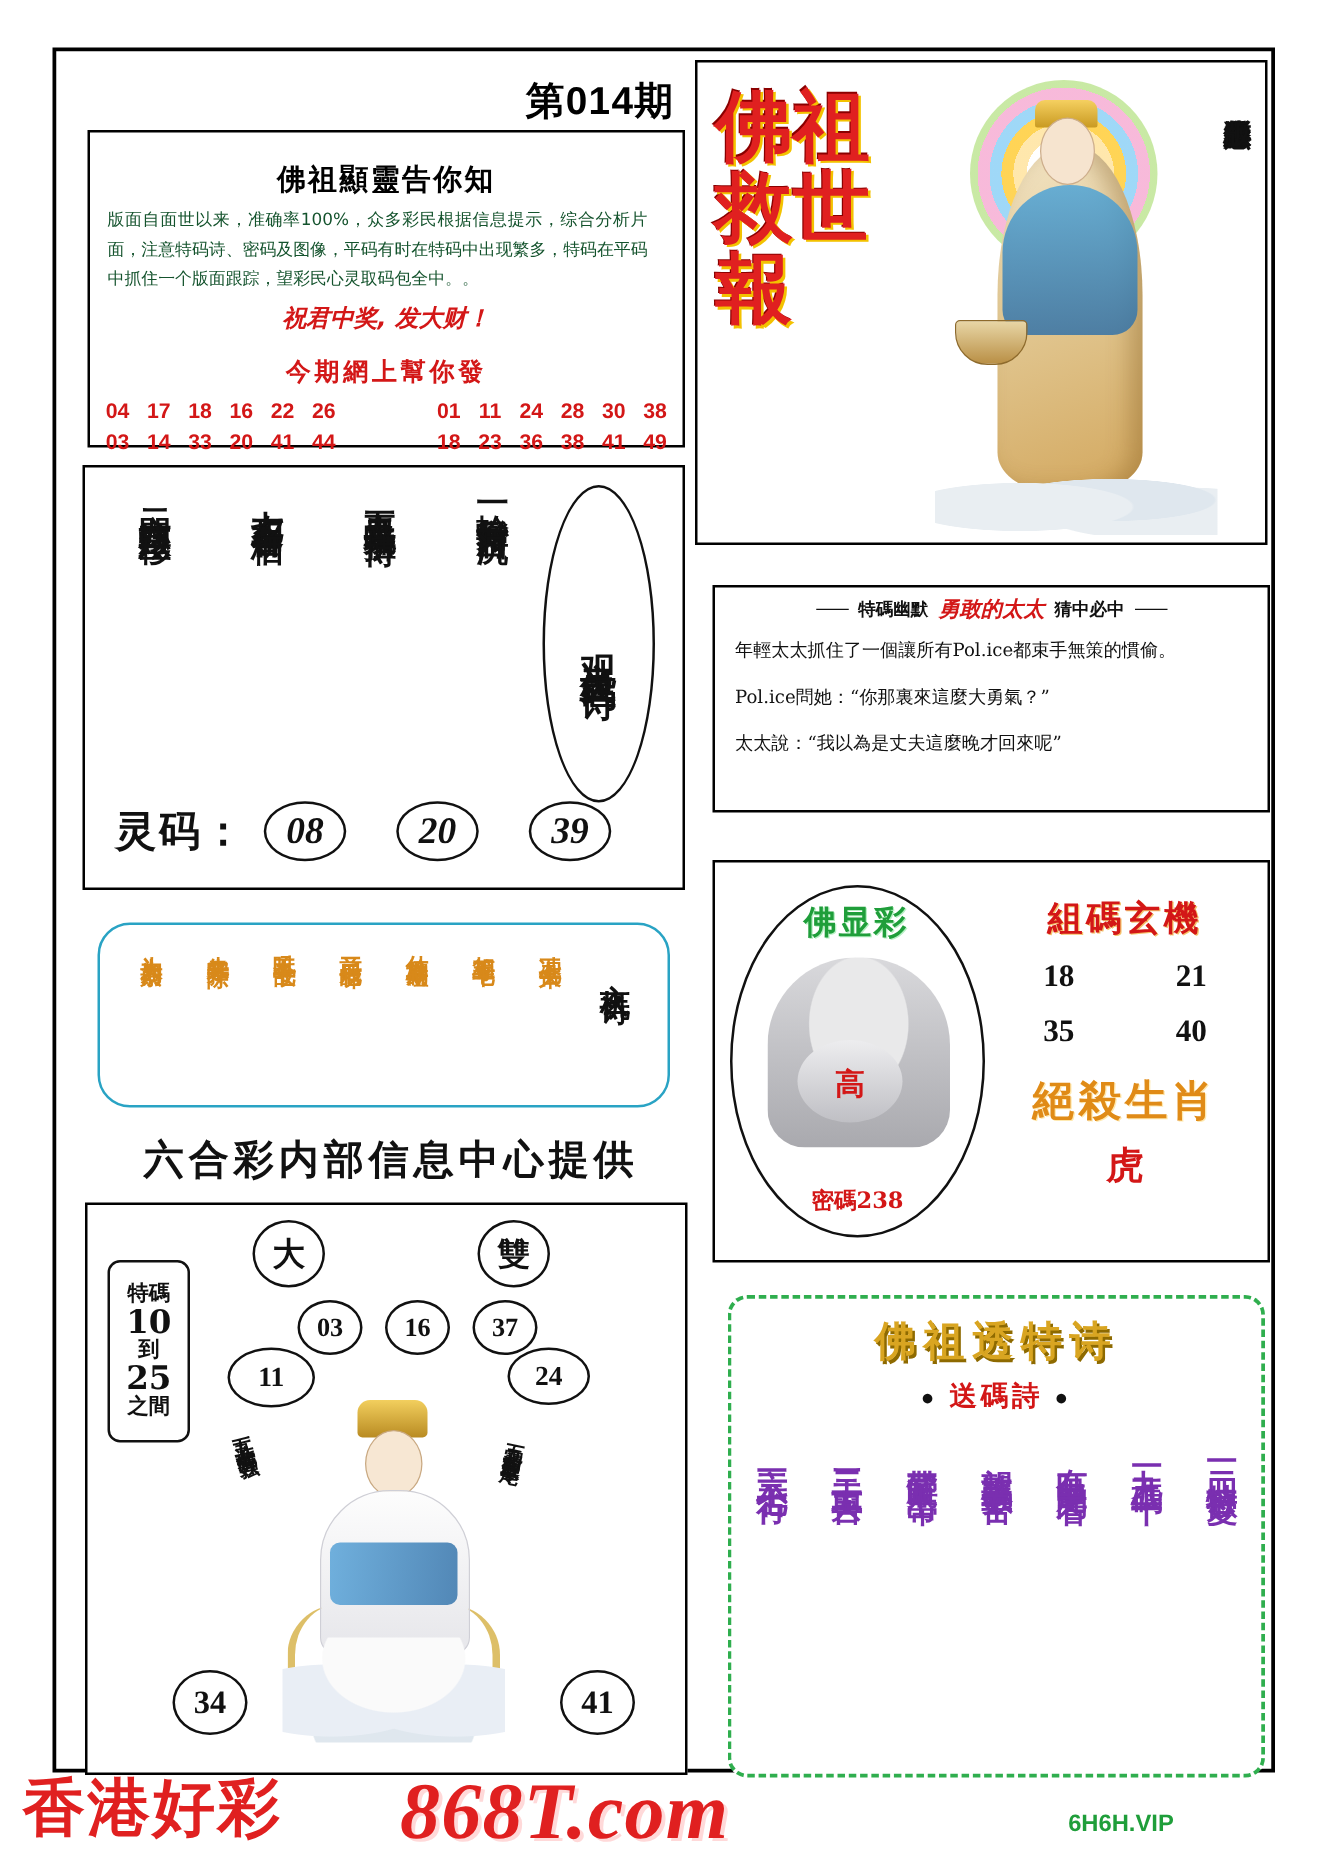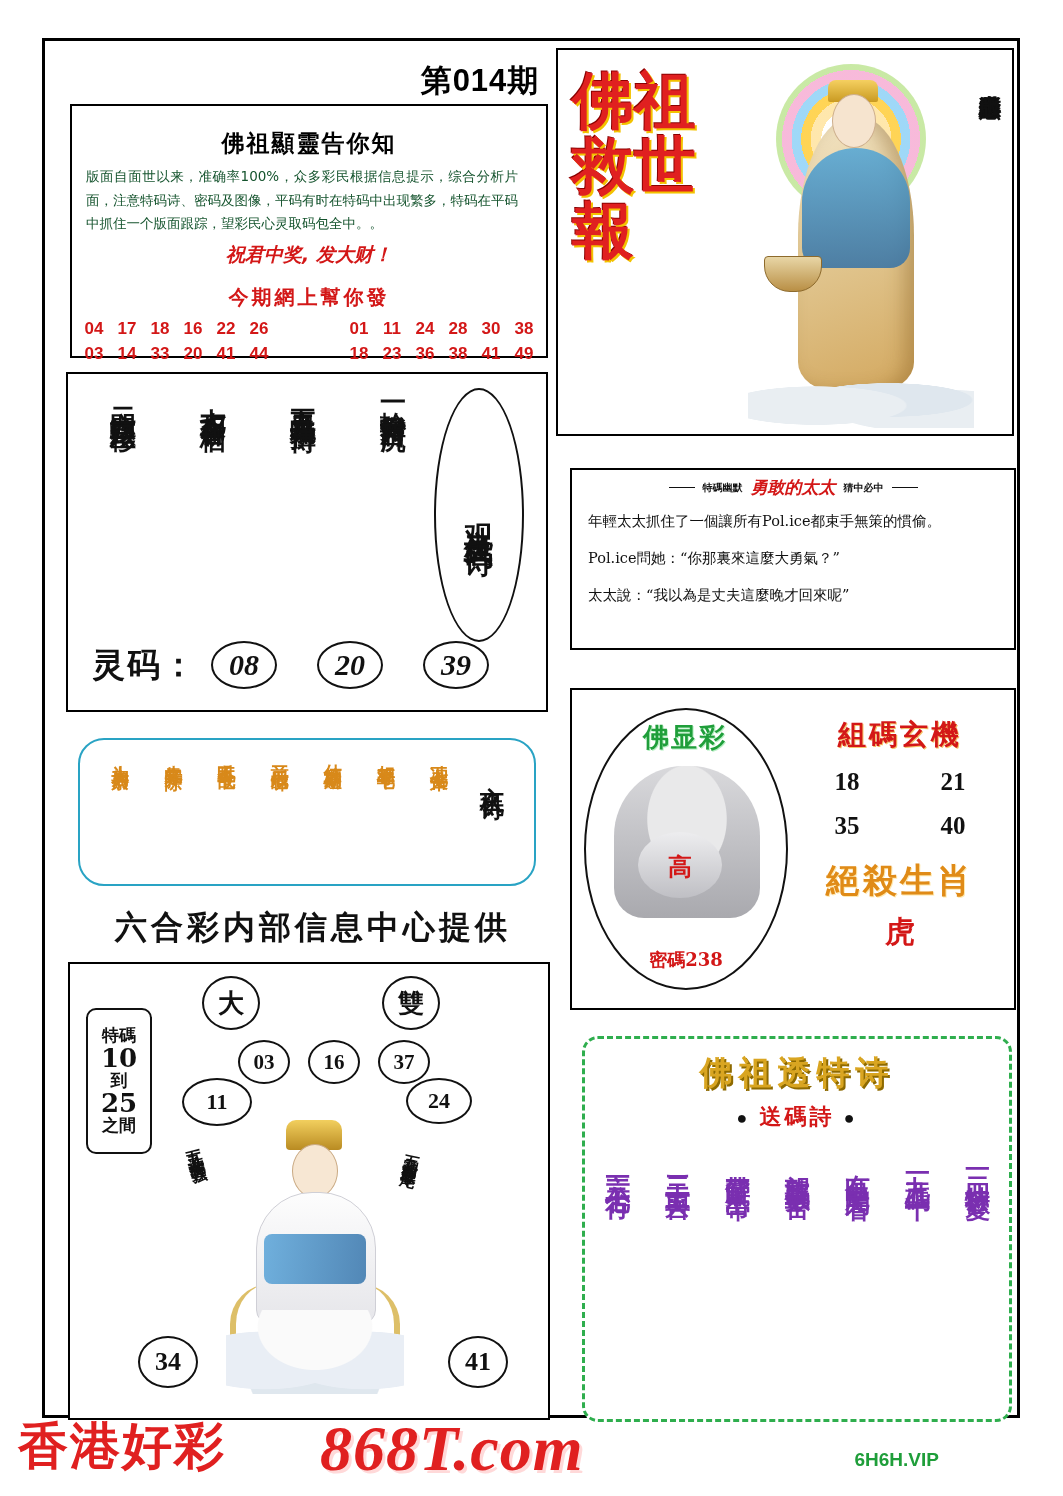--- a/index.html
+++ b/index.html
@@ -241,21 +241,21 @@
 
   
   .joke-box{
     position:absolute;left:570px;top:468px;width:446px;height:182px;
     border:2px solid #000;box-sizing:border-box;background:#fff;
   }
   .joke-head{
     display:flex;align-items:center;justify-content:center;gap:8px;margin-top:6px;
     font-family:"DejaVu Serif","Liberation Serif",serif;
   }
-  .joke-head .lbl{font-size:10px;font-weight:bold;color:#111;}
+  .joke-head .lbl{font-size:14px;font-weight:bold;color:#111;}
   .joke-head .mid{font-size:17px;font-weight:bold;color:#d31717;font-style:italic;}
   .joke-head .line{flex:0 0 26px;height:1px;background:#111;}
   .joke-body{
     padding:8px 16px 0 16px;font-size:14.5px;line-height:2.0;color:#111;
     font-family:"DejaVu Serif","Liberation Serif",serif;
   }
 
   
   .zuma-box{
     position:absolute;left:570px;top:688px;width:446px;height:322px;

